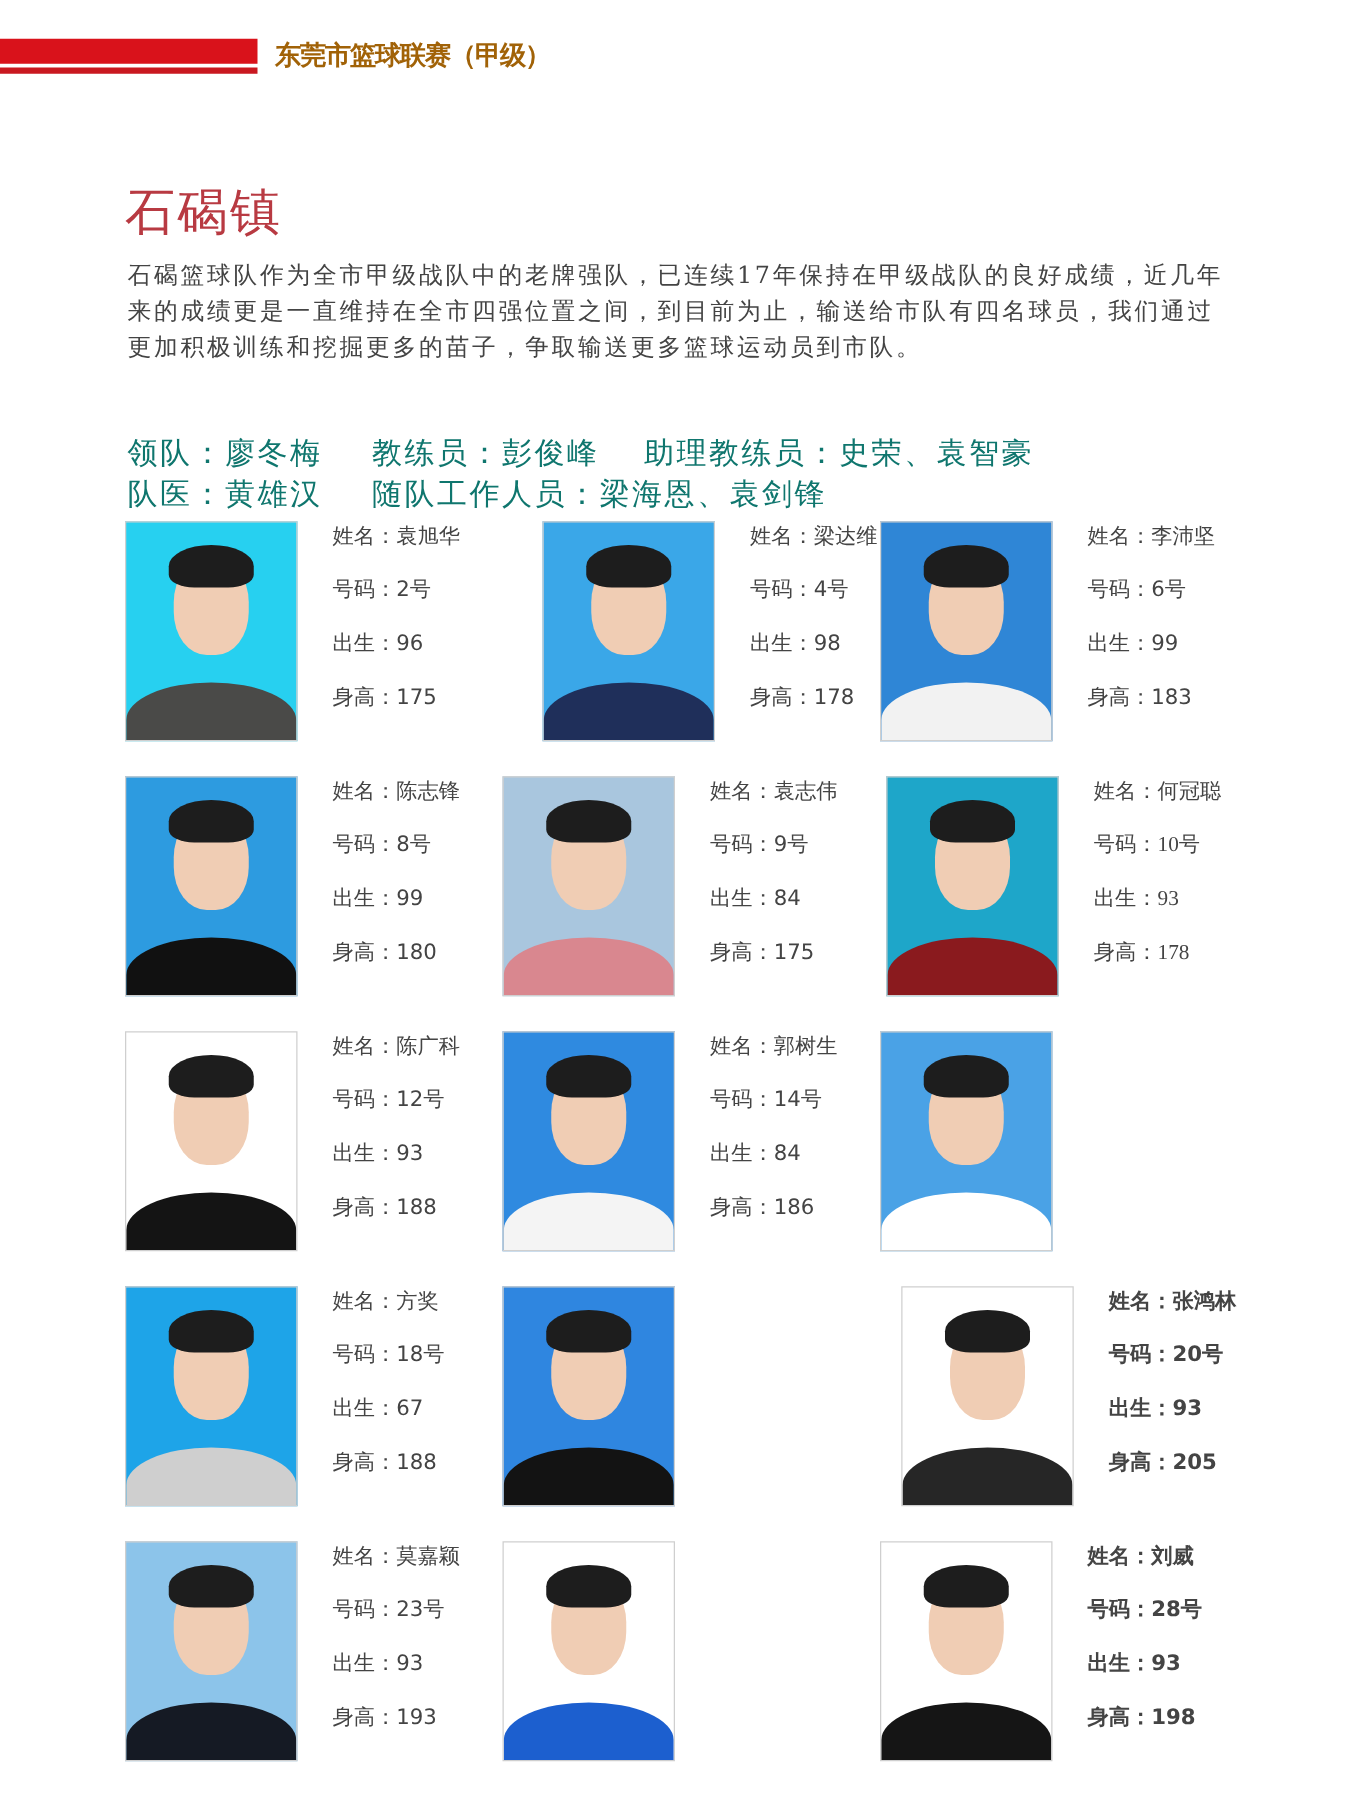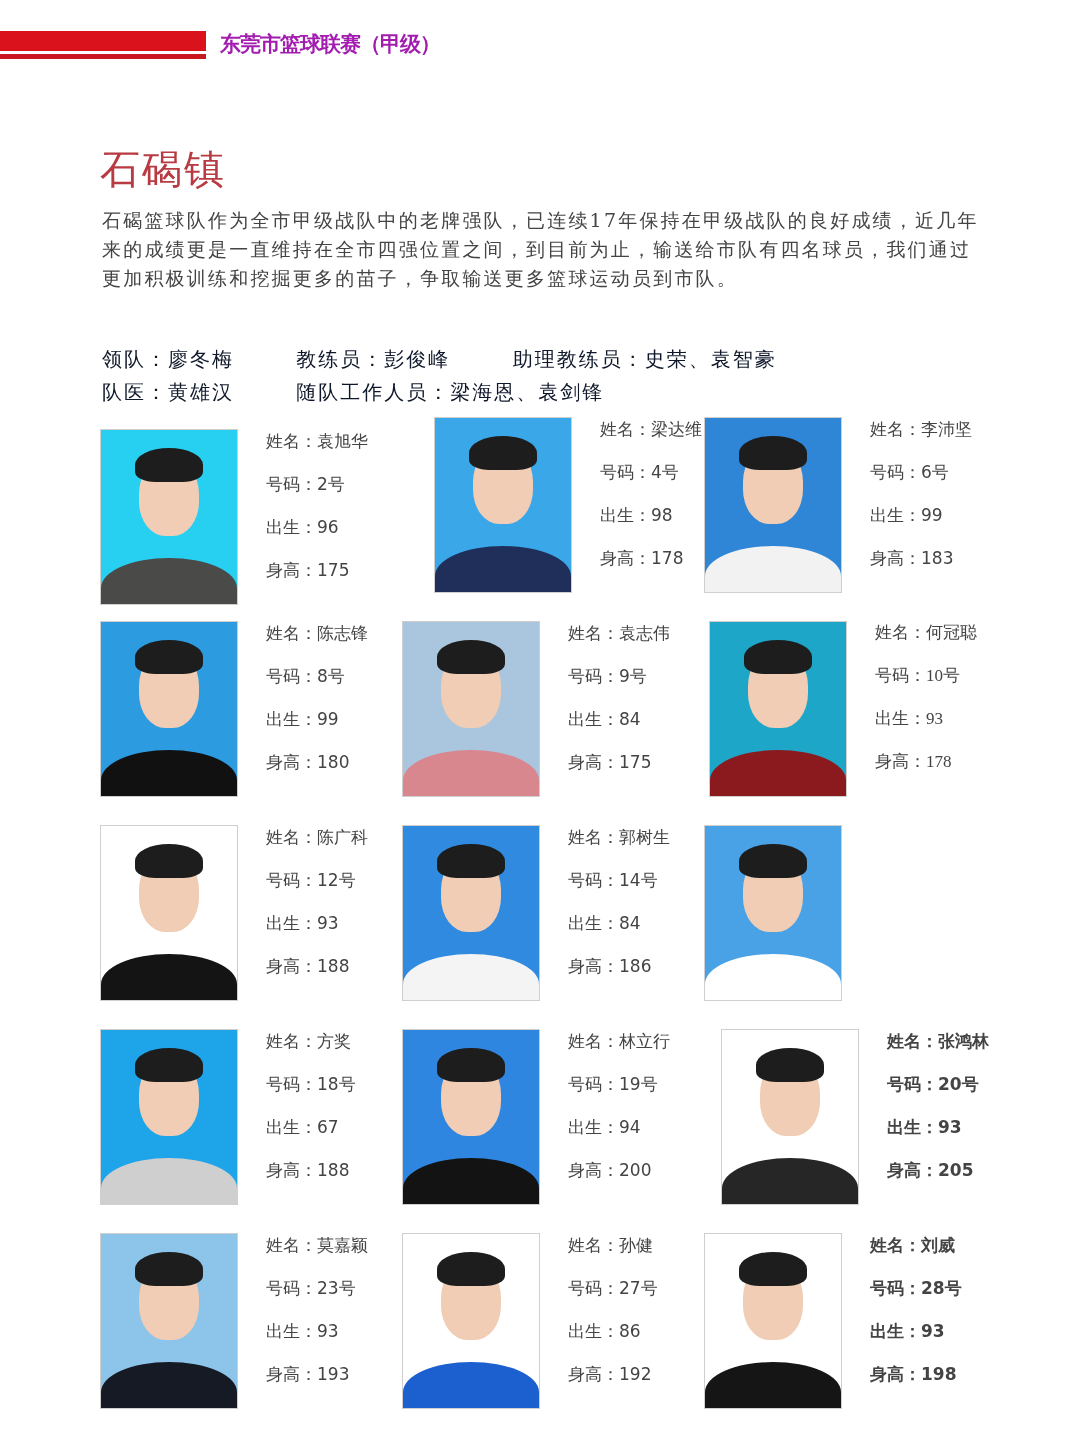--- a/index.html
+++ b/index.html
@@ -1,26 +1,26 @@
 <!DOCTYPE html>
 <html><head>
 <meta charset="utf-8">
 <style>
   html, body { margin:0; padding:0; }
   body { width:1080px; height:1450px; background:#ffffff; position:relative; overflow:hidden;
          font-family:"DejaVu Sans","Liberation Sans",sans-serif; color:#3a3a3a; }
   .hdr-bar1 { position:absolute; left:0; top:31px; width:206px; height:20px; background:#d9121b; }
   .hdr-bar2 { position:absolute; left:0; top:54px; width:206px; height:5px; background:#c91820; }
-  .hdr-title { position:absolute; left:220px; top:30px; font-size:21px; font-weight:bold; color:#a21caf;
+  .hdr-title { position:absolute; left:220px; top:30px; font-size:21px; font-weight:bold; color:#a16207;
                font-family:"DejaVu Sans",sans-serif; letter-spacing:-1px; }
   .team-title { position:absolute; left:100px; top:142px; font-size:40px; color:#b83a42;
                 font-family:"DejaVu Sans",sans-serif; letter-spacing:2px; }
   .intro { position:absolute; left:102px; top:206px; width:880px; font-size:19px; line-height:29px;
            color:#444; font-family:"DejaVu Serif",serif; letter-spacing:2.2px; }
-  .staff { position:absolute; left:102px; font-size:20px; color:#0f172a; letter-spacing:2px;
+  .staff { position:absolute; left:102px; font-size:24px; color:#0f766e; letter-spacing:2px;
            font-family:"DejaVu Sans",sans-serif; }
   .staff span { display:inline-block; }
   .s1 { top:346px; } .s2 { top:379px; }
   .grid { position:absolute; left:100px; top:417px; }
   .card { position:absolute; width:300px; height:180px; }
   .photo { position:absolute; left:0; top:0; width:136px; height:174px; border:1px solid #cfcfcf; overflow:hidden; }
   .photo .head { position:absolute; left:38px; top:28px; width:60px; height:78px; border-radius:46% 46% 44% 44%; background:#f0cdb4; }
   .photo .hair { position:absolute; left:34px; top:18px; width:68px; height:34px; border-radius:50% 50% 30% 30%; background:#1d1d1d; }
   .photo .body { position:absolute; left:0; top:128px; width:136px; height:60px; border-radius:50% 50% 0 0; }
   .info { position:absolute; left:166px; top:0; font-size:17px; color:#444; }
@@ -40,21 +40,21 @@
   <span style="width:186px">领队：廖冬梅</span>
   <span style="width:208px">教练员：彭俊峰</span>
   <span>助理教练员：史荣、袁智豪</span>
 </div>
 <div class="staff s2">
   <span style="width:186px">队医：黄雄汉</span>
   <span>随队工作人员：梁海恩、袁剑锋</span>
 </div>
 
 <div class="grid" id="grid">
-    <div class="card" style="left: 0px; top: 12px;">
+    <div class="card" style="left: 0px; top: 0px;">
       <div class="photo" style="background:#27d0f0">
         <div class="body" style="background:#4a4a48"></div>
         <div class="head"></div>
         <div class="hair"></div>
       </div>
       <div class="info">
         <div><span>姓名：</span><span>袁旭华</span></div>
         <div><span>号码：</span><span>2号</span></div>
         <div><span>出生：</span><span>96</span></div>
         <div><span>身高：</span><span>175</span></div>
@@ -170,26 +170,20 @@
         <div><span>出生：</span><span>67</span></div>
         <div><span>身高：</span><span>188</span></div>
       </div>
     </div>
     <div class="card" style="left: 302px; top: 612px;">
       <div class="photo" style="background:#2f86e0">
         <div class="body" style="background:#131313"></div>
         <div class="head"></div>
         <div class="hair"></div>
       </div>
-      <div class="info">
-        <div><span>姓名：</span><span>林立行</span></div>
-        <div><span>号码：</span><span>19号</span></div>
-        <div><span>出生：</span><span>94</span></div>
-        <div><span>身高：</span><span>200</span></div>
-      </div>
     </div>
     <div class="card" style="left: 621px; top: 612px; font-weight: bold;">
       <div class="photo" style="background:#ffffff">
         <div class="body" style="background:#262626"></div>
         <div class="head"></div>
         <div class="hair"></div>
       </div>
       <div class="info">
         <div><span>姓名：</span><span>张鸿林</span></div>
         <div><span>号码：</span><span>20号</span></div>
@@ -209,26 +203,20 @@
         <div><span>出生：</span><span>93</span></div>
         <div><span>身高：</span><span>193</span></div>
       </div>
     </div>
     <div class="card" style="left: 302px; top: 816px;">
       <div class="photo" style="background:#ffffff">
         <div class="body" style="background:#1c5fcf"></div>
         <div class="head"></div>
         <div class="hair"></div>
       </div>
-      <div class="info">
-        <div><span>姓名：</span><span>孙健</span></div>
-        <div><span>号码：</span><span>27号</span></div>
-        <div><span>出生：</span><span>86</span></div>
-        <div><span>身高：</span><span>192</span></div>
-      </div>
     </div>
     <div class="card" style="left: 604px; top: 816px; font-weight: bold;">
       <div class="photo" style="background:#ffffff">
         <div class="body" style="background:#151515"></div>
         <div class="head"></div>
         <div class="hair"></div>
       </div>
       <div class="info">
         <div><span>姓名：</span><span>刘威</span></div>
         <div><span>号码：</span><span>28号</span></div>

